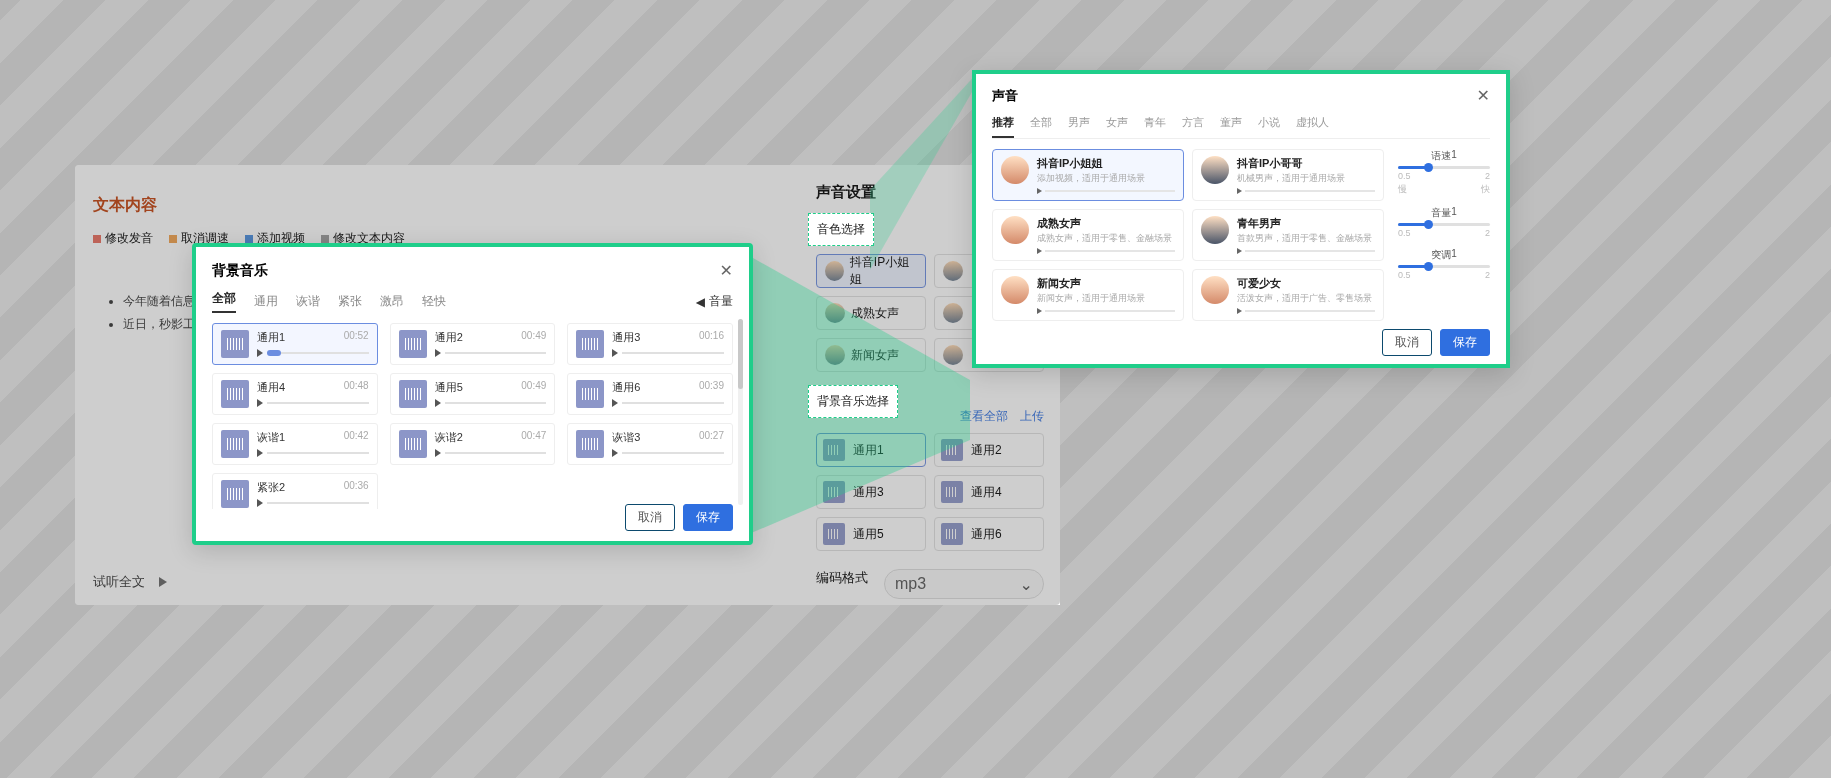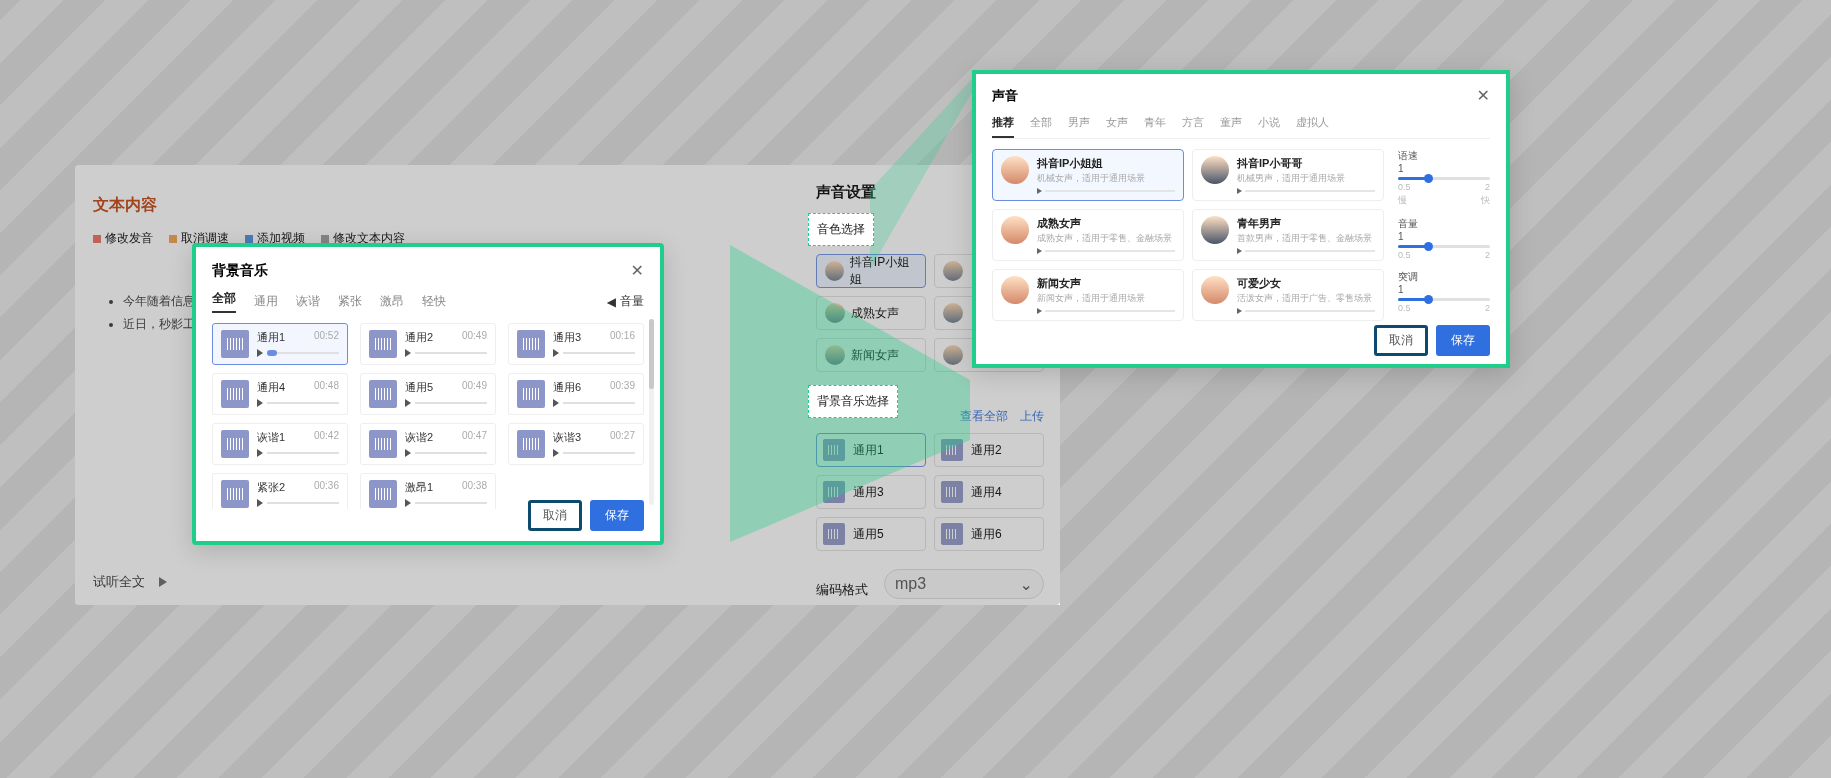--- a/index.html
+++ b/index.html
@@ -37,25 +37,25 @@
 .voice-grid, .bgm-grid { display:flex; flex-wrap:wrap; gap:8px; margin-top:8px; }
 .voice-chip { width:110px; height:34px; display:flex; align-items:center; gap:6px; padding:0 8px; font-size:12px; border:1px solid #e0e0e0; background:#fff; border-radius:4px;}
 .voice-chip.sel{border-color:#6b8de0;background:#eef3ff;}
 .voice-chip .av{width:20px;height:20px;border-radius:50%;background:linear-gradient(#ffd8b0,#6a7a8c);}    
 .bgm-chip { width:110px; height:34px; display:flex;align-items:center;gap:8px;padding:0 6px;border:1px solid #e0e0e0;border-radius:4px;font-size:12px;}
 .bgm-chip.sel{border-color:#6b8de0;}    
 .bgm-chip .ic{width:22px;height:22px;background:#8c96c8;display:flex;align-items:center;justify-content:center;border-radius:2px;}
 .wave-ic::before{content:"";display:block;width:12px;height:10px;background:linear-gradient(to right,#fff 1px,transparent 1px) 0 0/3px 100%;}    
 .link-row{display:flex;justify-content:flex-end;gap:12px;font-size:12px;}
 .link-row .lk{color:#2f6fe0;}    
-.encode-row{display:flex;align-items:flex-end;gap:16px;margin-top:18px;font-size:13px;}
+.encode-row{display:flex;align-items:flex-start;gap:16px;margin-top:18px;font-size:13px;}
 .select-box{flex:1;height:30px;border:1px solid #ddd;border-radius:15px;background:#f9f9f9;display:flex;align-items:center;justify-content:space-between;padding:0 10px;font-size:16px;color:#555;}
 
 
-.bgm-modal { position:absolute; left:192px; top:243px; width:472px; height:302px; background:#fff; border:4px solid #1fce8a; border-radius:4px; z-index:6; padding:14px 16px; box-shadow:0 6px 24px rgba(0,0,0,.15);}    
+.bgm-modal { position:absolute; left:192px; top:243px; width:561px; height:302px; background:#fff; border:4px solid #1fce8a; border-radius:4px; z-index:6; padding:14px 16px; box-shadow:0 6px 24px rgba(0,0,0,.15);}    
 .modal-header{display:flex;justify-content:space-between;align-items:center;}
 .modal-title{font-size:14px;font-weight:600;}
 .close-x{font-size:16px;color:#666;cursor:pointer;}
 .tab-row{display:flex;gap:18px;font-size:12px;color:#888;margin-top:10px;align-items:center;}
 .tab-row .tab.act{color:#222;font-weight:600;border-bottom:2px solid #333;padding-bottom:4px;}
 .tab-row .vol{margin-left:auto;display:flex;align-items:center;gap:4px;color:#333;}
 .track-grid{display:grid;grid-template-columns:repeat(3,1fr);gap:8px 12px;margin-top:10px;max-height:186px;overflow:hidden;}
 .track{border:1px solid #eee;border-radius:3px;padding:6px 8px;display:flex;gap:8px;align-items:flex-start;}
 .track.sel{border-color:#6b8de0;background:#f3f6ff;}
 .track .ic{width:28px;height:28px;background:#8c96c8;border-radius:2px;flex:none;position:relative;}
@@ -64,21 +64,21 @@
 .track .top{display:flex;justify-content:space-between;font-size:11px;}
 .track .name{color:#333;font-weight:500;}
 .track .dur{color:#aaa;font-size:10px;}
 .track .prog{display:flex;align-items:center;gap:4px;margin-top:4px;}
 .track .pt{width:0;height:0;border-left:6px solid #555;border-top:4px solid transparent;border-bottom:4px solid transparent;}
 .track .bar{flex:1;height:2px;background:#e0e0e0;position:relative;}
 .track.sel .bar::before{content:"";position:absolute;left:0;width:14%;top:-2px;height:6px;background:#6b8de0;border-radius:3px;}
 .scrollbar{position:absolute;right:6px;top:72px;width:5px;height:186px;background:#f0f0f0;border-radius:3px;}
 .scrollbar::before{content:"";position:absolute;top:0;left:0;right:0;height:70px;background:#c8c8c8;border-radius:3px;}
 .modal-footer{position:absolute;right:16px;bottom:10px;display:flex;gap:8px;}
-.btn{font-size:12px;padding:4px 12px;border-radius:3px;border:3px solid #0c4a6e;background:#fff;color:#555;cursor:pointer;margin-top:24px;}
+.btn{font-size:12px;padding:4px 12px;border-radius:3px;border:1px solid #0c4a6e;background:#fff;color:#555;cursor:pointer;margin-top:24px;}
 .btn.primary{background:#2f6fe0;border-color:#2f6fe0;color:#fff;}
 
 
 .voice-modal{position:absolute;left:972px;top:70px;width:538px;height:298px;background:#fff;border:4px solid #1fce8a;border-radius:0;z-index:7;padding:12px 16px 10px;box-shadow:0 6px 24px rgba(0,0,0,.15);}    
 .vm-head{display:flex;justify-content:space-between;align-items:center;}
 .vm-title{font-size:13px;font-weight:600;}
 .vm-tabs{display:flex;gap:16px;font-size:11px;color:#999;margin-top:10px;border-bottom:1px solid #eee;}
 .vm-tabs .t{padding-bottom:6px;}
 .vm-tabs .t.act{color:#222;font-weight:600;border-bottom:2px solid #333;}
 .vm-body{display:flex;gap:14px;margin-top:10px;}
@@ -87,21 +87,21 @@
 .vcard.sel{border-color:#6b8de0;background:#f3f7ff;}
 .vcard .av{width:28px;height:28px;border-radius:50%;background:linear-gradient(#ffe0c4,#4a5568);flex:none;}
 .vcard .av.f{background:linear-gradient(#ffe0c4,#d48a6a);}    
 .vcard .meta{flex:1;}
 .vcard .vn{font-size:11px;font-weight:600;color:#222;}
 .vcard .vd{font-size:9px;color:#aaa;margin-top:1px;}
 .vcard .vp{display:flex;align-items:center;gap:3px;margin-top:3px;}
 .vcard .vpt{width:0;height:0;border-left:5px solid #666;border-top:3px solid transparent;border-bottom:3px solid transparent;}
 .vcard .vpb{flex:1;height:2px;background:#e5e5e5;}
 .sliders{width:92px;display:flex;flex-direction:column;gap:10px;font-size:10px;color:#555;}
-.slider .lab{display:flex;justify-content:center;margin-bottom:3px;flex-direction:column;}
+.slider .lab{display:flex;justify-content:center;margin-bottom:3px;}
 .slider .track-line{height:3px;background:#e0e0e0;position:relative;border-radius:2px;}
 .slider .track-line::before{content:"";position:absolute;left:0;height:100%;background:#2f6fe0;border-radius:2px;}
 .slider .track-line::after{content:"";position:absolute;top:-3px;width:9px;height:9px;background:#2f6fe0;border-radius:50%;}
 .slider.spd .track-line::before{width:30%;} .slider.spd .track-line::after{left:28%;}
 .slider.vol .track-line::before{width:30%;} .slider.vol .track-line::after{left:28%;}
 .slider.pau .track-line::before{width:30%;} .slider.pau .track-line::after{left:28%;}
 .slider .ends{display:flex;justify-content:space-between;font-size:9px;color:#bbb;margin-top:2px;}
 .vm-footer{position:absolute;right:16px;bottom:8px;display:flex;gap:8px;}
 
 
@@ -359,33 +359,20 @@
           <div class="top">
             <span class="name">紧张2</span>
             <span class="dur">00:36</span>
           </div>
           <div class="prog">
             <span class="pt"></span>
             <span class="bar"></span>
           </div>
         </div>
       </div>
-      <div class="track">
-        <div class="ic"></div>
-        <div class="body">
-          <div class="top">
-            <span class="name">激昂1</span>
-            <span class="dur">00:38</span>
-          </div>
-          <div class="prog">
-            <span class="pt"></span>
-            <span class="bar"></span>
-          </div>
-        </div>
-      </div>
     </div>
   <div class="scrollbar"></div>
   <div class="modal-footer">
     <span class="btn">取消</span>
     <span class="btn primary">保存</span>
   </div>
 </div>
 
 <div class="voice-modal">
   <div class="vm-head">
@@ -402,21 +389,21 @@
     <span class="t">童声</span>
     <span class="t">小说</span>
     <span class="t">虚拟人</span>
   </div>
   <div class="vm-body">
     <div class="voice-list" id="voice-list">
         <div class="vcard sel">
           <div class="av f"></div>
           <div class="meta">
             <div class="vn">抖音IP小姐姐</div>
-            <div class="vd">机械女声，适用于通用场景</div>
+            <div class="vd">添加视频，适用于通用场景</div>
             <div class="vp">
               <span class="vpt"></span>
               <span class="vpb"></span>
             </div>
           </div>
         </div>
         <div class="vcard">
           <div class="av "></div>
           <div class="meta">
             <div class="vn">抖音IP小哥哥</div>

